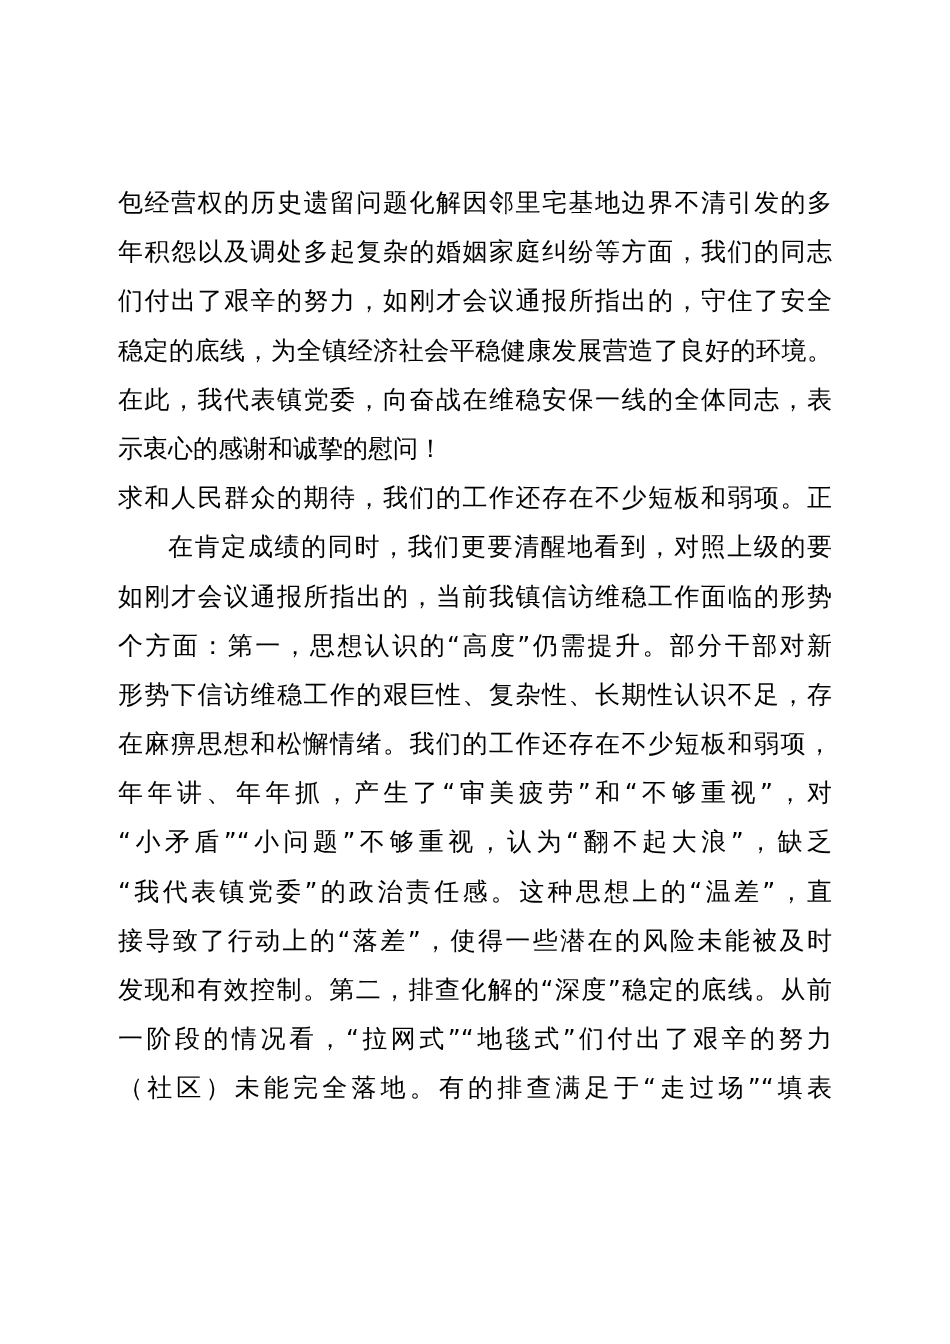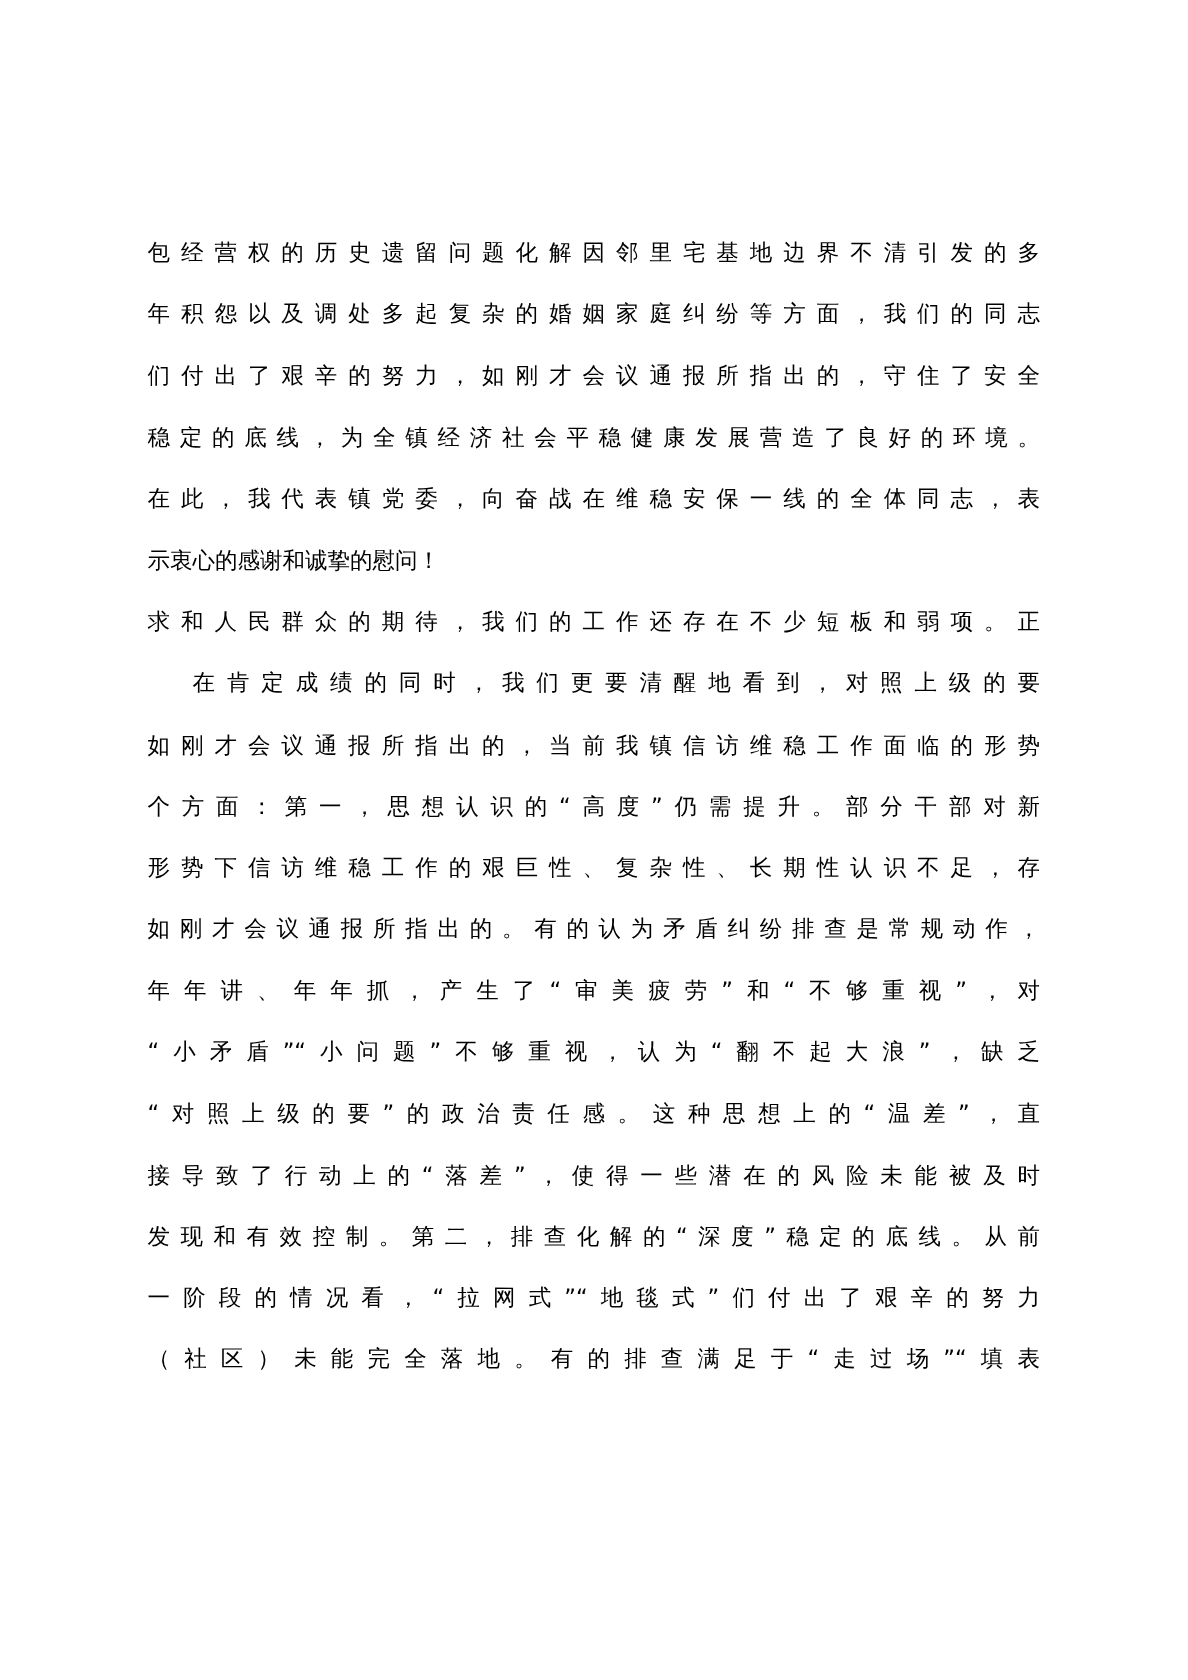--- a/index.html
+++ b/index.html
@@ -16,21 +16,21 @@
     font-family: "DejaVu Sans", sans-serif;
   }
   .text-block {
     position: absolute;
     left: 118px;
     top: 178px;
     width: 714px;
     color: #000000;
   }
   .line {
-    font-size: 18px;
+    font-size: 25px;
     height: 49.2px;
     line-height: 49.2px;
     color: #000000;
     text-align: justify;
     text-align-last: justify;
     text-justify: inter-character;
     overflow: hidden;
     white-space: normal;
   }
   .line.para-end {
@@ -52,23 +52,23 @@
     <div class="line">们付出了艰辛的努力，如刚才会议通报所指出的，守住了安全</div>
     <div class="line">稳定的底线，为全镇经济社会平稳健康发展营造了良好的环境。</div>
     <div class="line">在此，我代表镇党委，向奋战在维稳安保一线的全体同志，表</div>
     <div class="line para-end">示衷心的感谢和诚挚的慰问！</div>
 
     <div class="line">求和人民群众的期待，我们的工作还存在不少短板和弱项。正</div>
     <div class="line first-indent">在肯定成绩的同时，我们更要清醒地看到，对照上级的要</div>
     <div class="line">如刚才会议通报所指出的，当前我镇信访维稳工作面临的形势</div>
     <div class="line">个方面：第一，思想认识的“高度”仍需提升。部分干部对新</div>
     <div class="line">形势下信访维稳工作的艰巨性、复杂性、长期性认识不足，存</div>
-    <div class="line">如刚才会议通报所指出的。有的认为矛盾纠纷排查是常规动作，</div>
+    <div class="line">在麻痹思想和松懈情绪。我们的工作还存在不少短板和弱项，</div>
     <div class="line">年年讲、年年抓，产生了“审美疲劳”和“不够重视”，对</div>
     <div class="line">“小矛盾”“小问题”不够重视，认为“翻不起大浪”，缺乏</div>
-    <div class="line">“对照上级的要”的政治责任感。这种思想上的“温差”，直</div>
+    <div class="line">“我代表镇党委”的政治责任感。这种思想上的“温差”，直</div>
     <div class="line">接导致了行动上的“落差”，使得一些潜在的风险未能被及时</div>
     <div class="line">发现和有效控制。第二，排查化解的“深度”稳定的底线。从前</div>
     <div class="line">一阶段的情况看，“拉网式”“地毯式”们付出了艰辛的努力</div>
     <div class="line">（社区）未能完全落地。有的排查满足于“走过场”“填表</div>
 
   </div>
 </div>
 
 </body></html>

